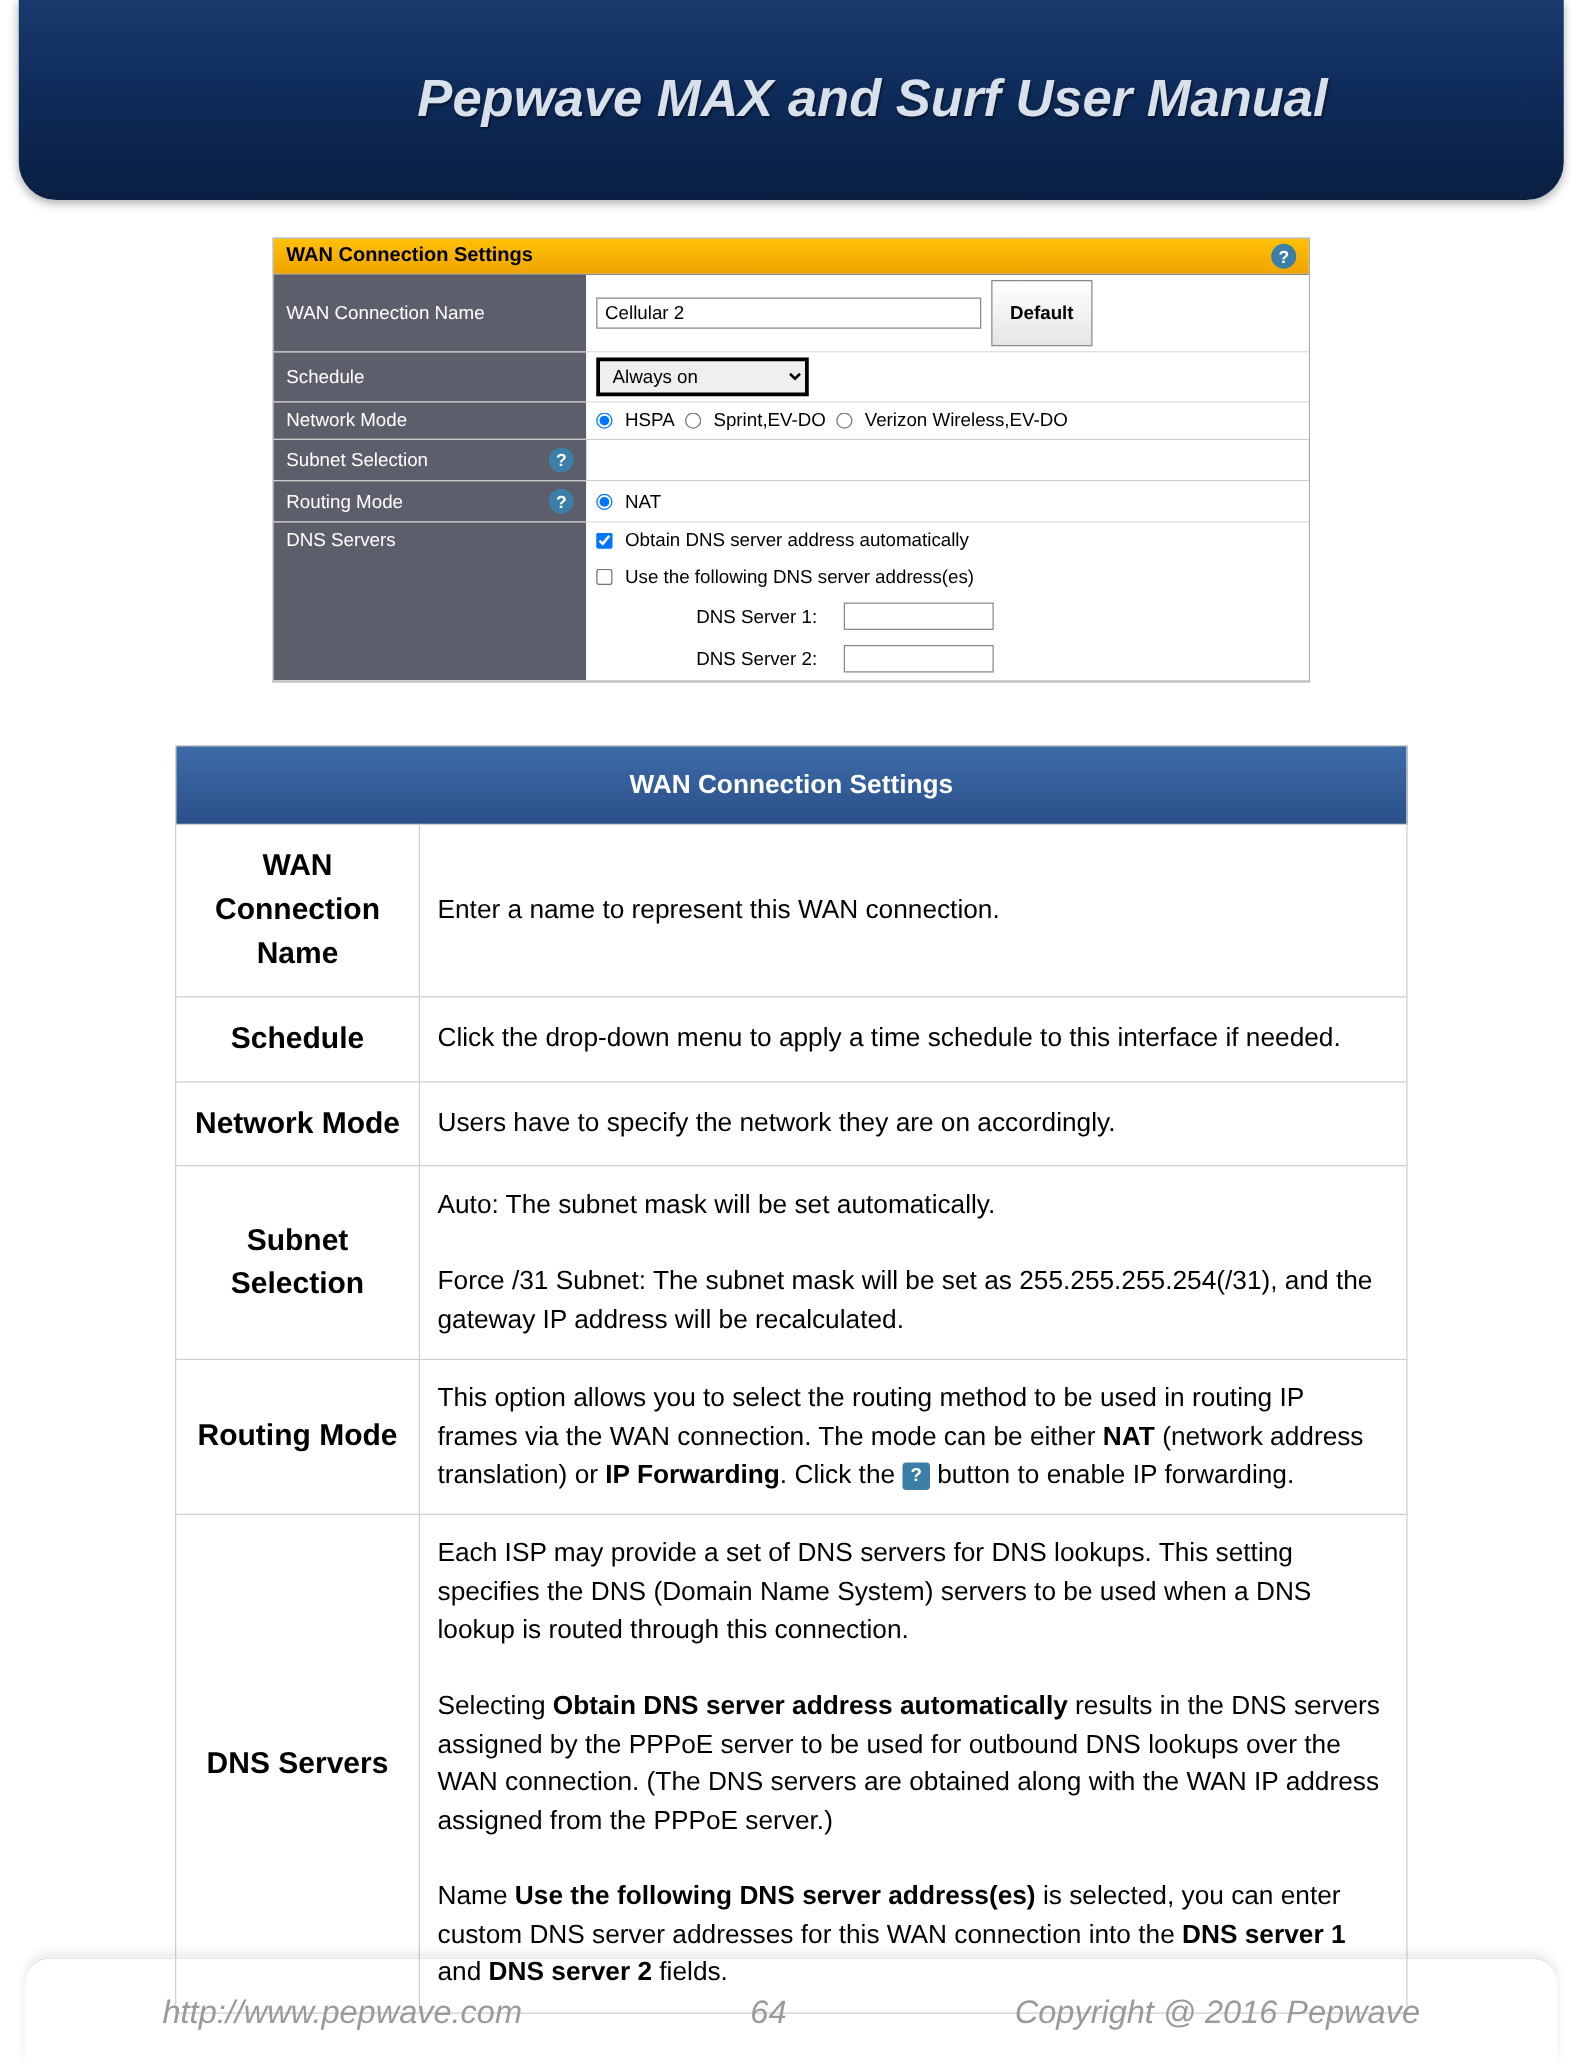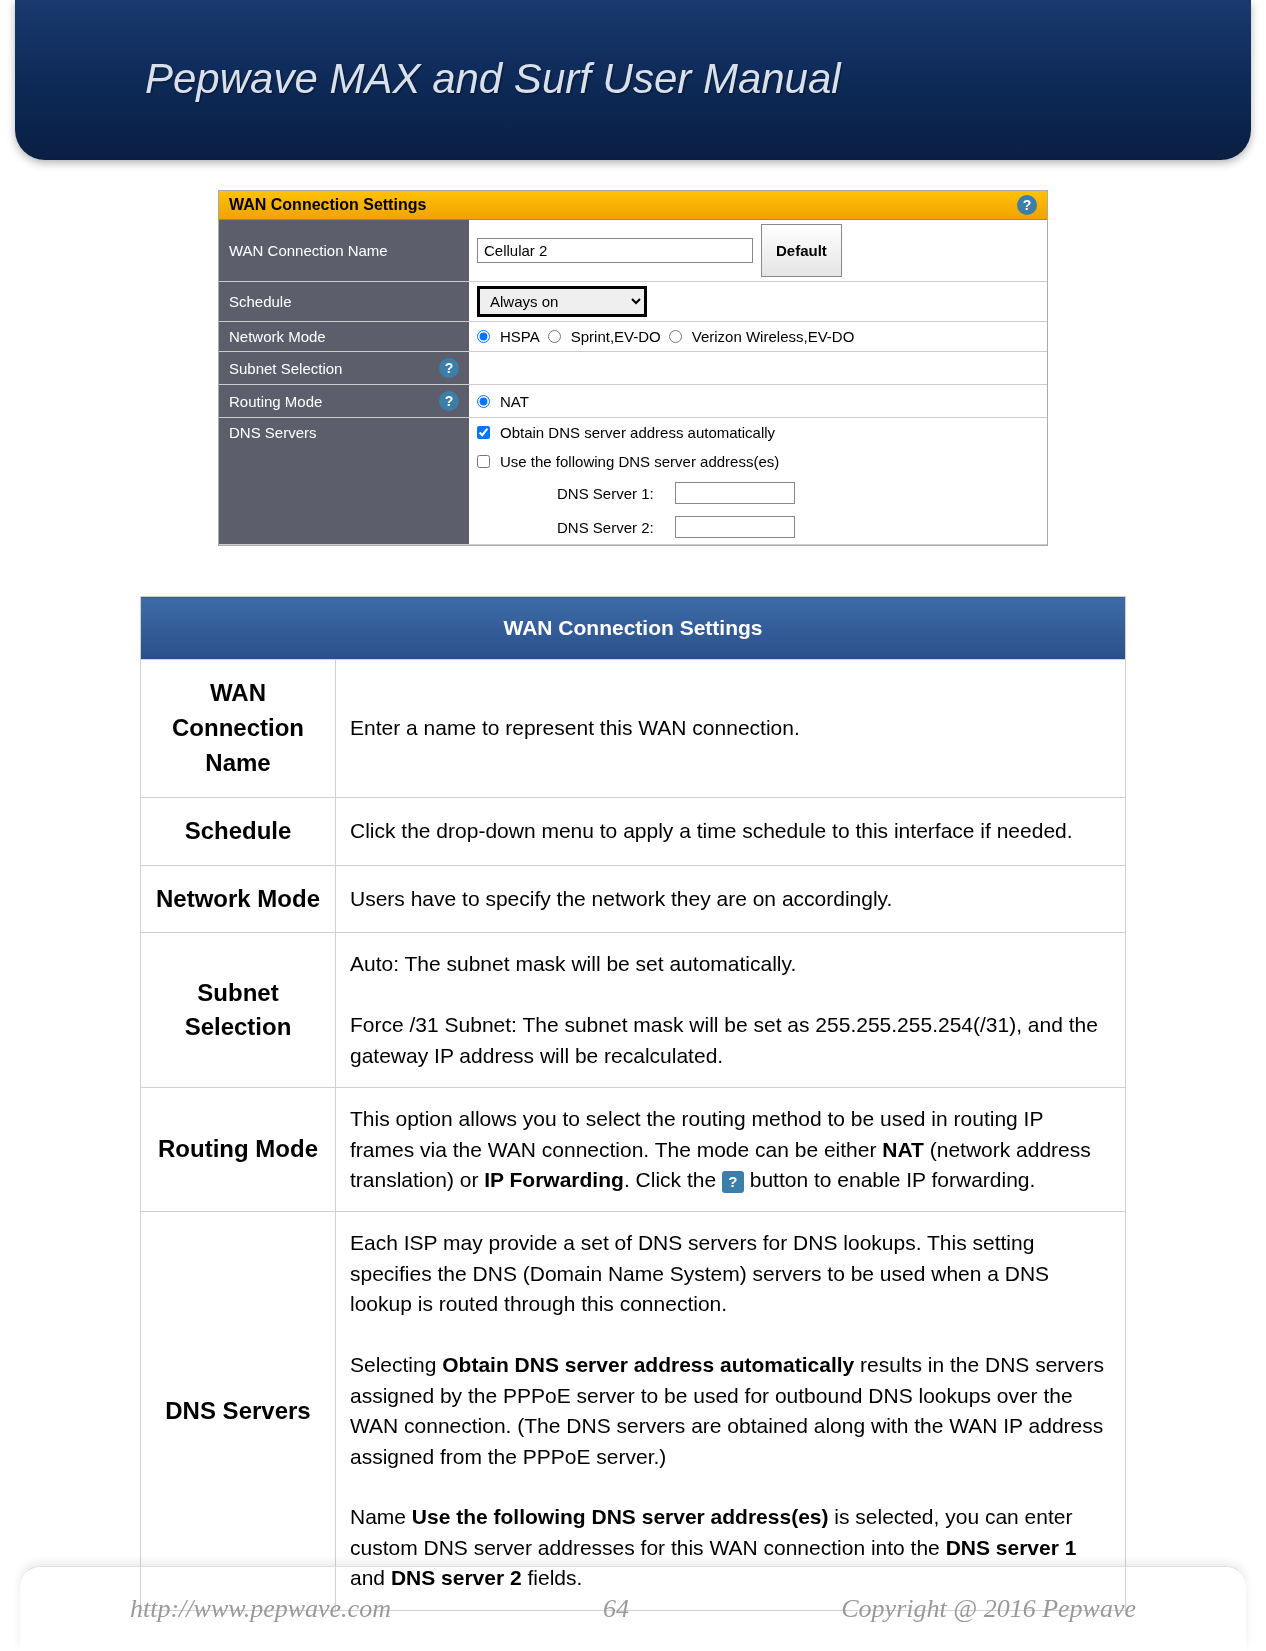--- a/index.html
+++ b/index.html
@@ -14,25 +14,26 @@
       background: linear-gradient(to bottom, #1a3a6e 0%, #0d2a58 50%, #0a1f42 100%);
       border-radius: 0 0 30px 30px;
       height: 160px;
       position: relative;
       margin: 0 15px;
       box-shadow: 0 3px 8px rgba(0,0,0,0.3);
     }
     .header-title {
       color: #d8e0ec;
       font-size: 42px;
-      font-weight: normal;
+      font-weight: bold;
       font-style: italic;
       font-family: Verdana, Geneva, sans-serif;
       padding: 55px 0 0 130px;
       text-shadow: 1px 1px 2px rgba(0,0,0,0.5);
+      text-align: center;
     }
     .content {
       padding: 30px 140px 0 140px;
     }
     .screenshot {
       width: 830px;
       margin: 0 auto 50px auto;
       border: 1px solid #aaa;
       font-size: 16px;
     }
@@ -84,21 +85,21 @@
       display: flex;
       align-items: center;
       gap: 8px;
       font-size: 15px;
       flex-wrap: wrap;
     }
     .ss-input {
       border: 1px solid #888;
       padding: 3px 6px;
       font-size: 15px;
-      width: 276px;
+      width: 308px;
     }
     .ss-default-btn {
       border: 1px solid #888;
       background: linear-gradient(to bottom, #fff, #e5e5e5);
       padding: 17px 14px;
       font-weight: bold;
       font-size: 15px;
     }
     .ss-select {
       border: 3px solid #000000;
@@ -174,21 +175,21 @@
       position: absolute;
       bottom: 0;
       left: 20px;
       right: 20px;
       height: 85px;
       display: flex;
       align-items: center;
       justify-content: space-between;
       padding: 0 110px;
       font-style: italic;
-      font-family: Liberation Serif, serif;
+      font-family: Liberation Sans, sans-serif;
       color: #9a9a9a;
       font-size: 26px;
       border-top: 1px solid #ddd;
       box-shadow: 0 -4px 8px rgba(0,0,0,0.08);
       border-radius: 20px 20px 0 0;
     }
     .footer .page-no { flex: 0 0 auto; }
   </style>
 </head>
 <body>

